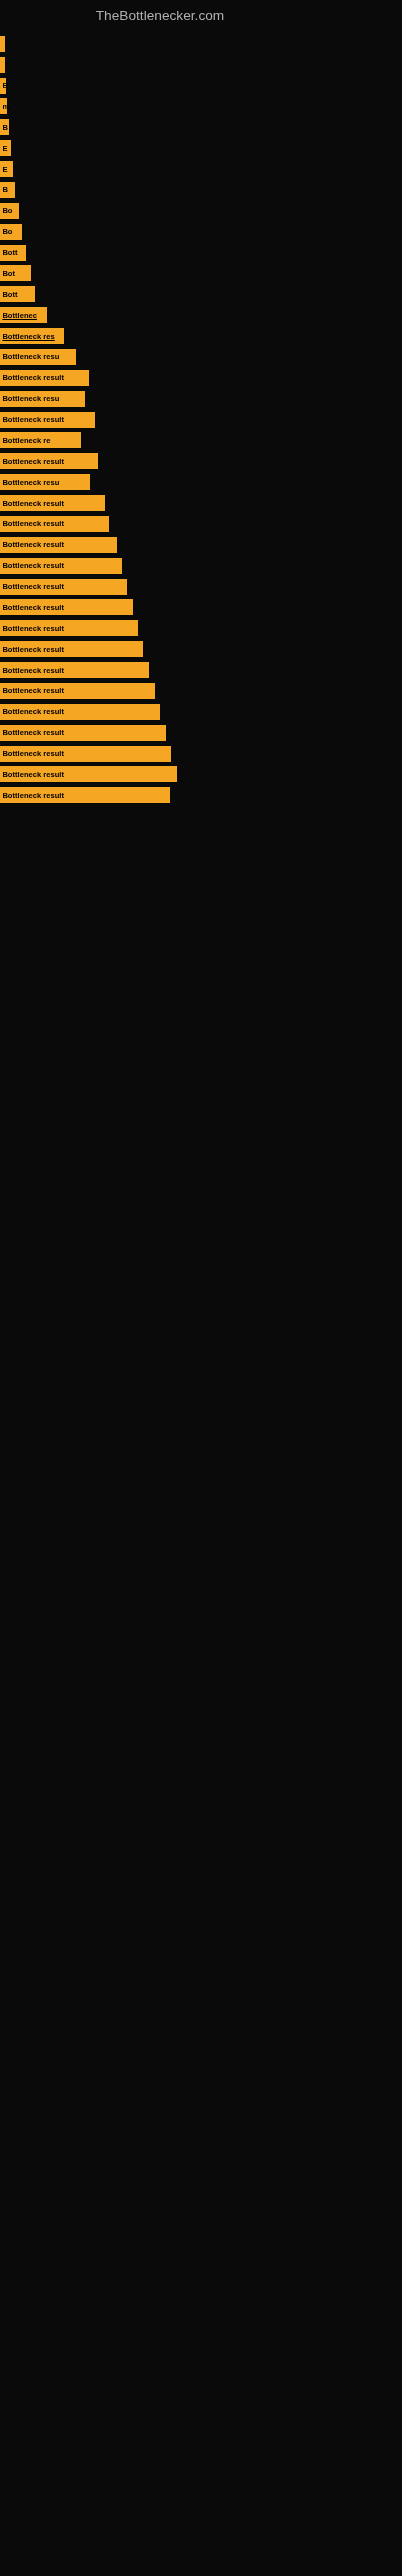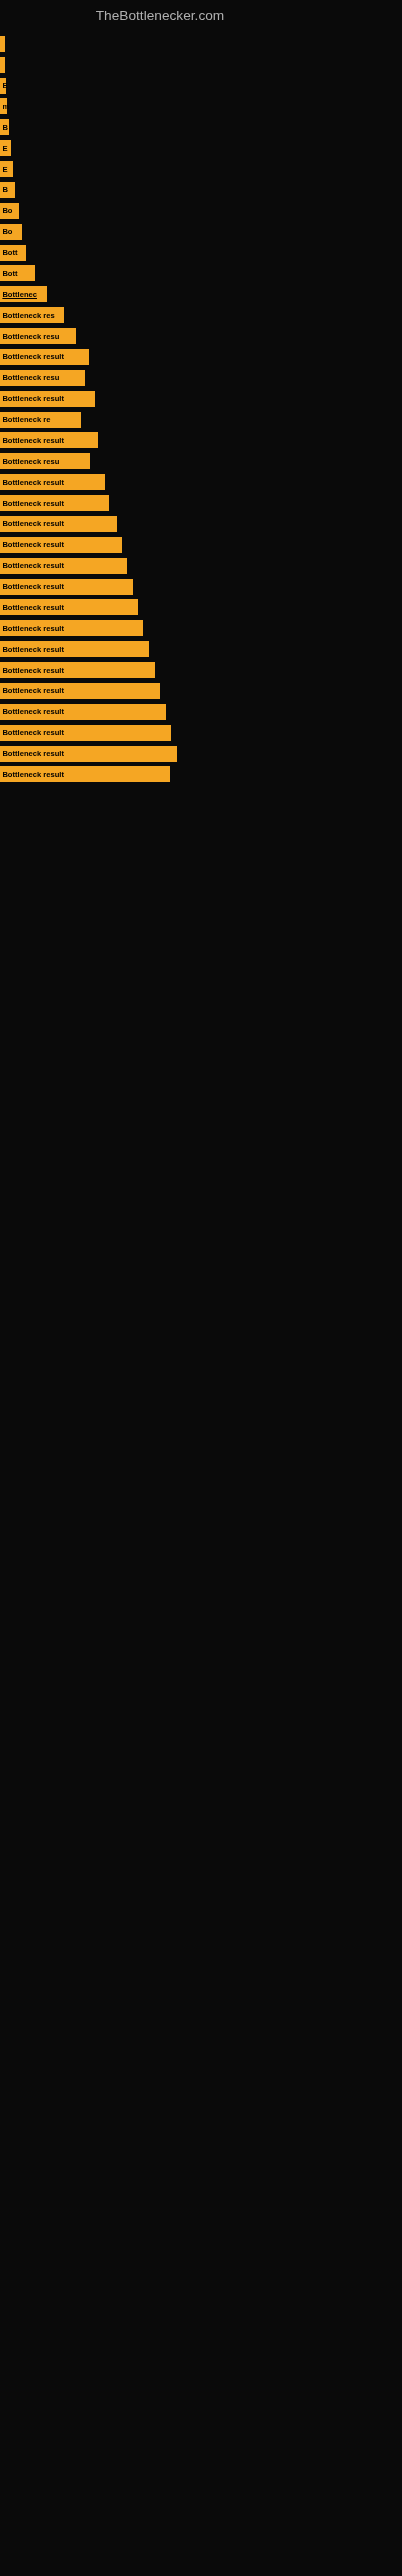--- a/index.html
+++ b/index.html
@@ -87,27 +87,30 @@
       <div class="row-item">
         <div class="orange-bar" style="width: 18.5px;">Bo</div>
       </div>
       <div class="row-item">
         <div class="orange-bar" style="width: 22px;">Bo</div>
       </div>
       <div class="row-item">
         <div class="orange-bar" style="width: 26px;">Bott</div>
       </div>
       <div class="row-item">
+        <div class="orange-bar" style="width: 31px;">Bot</div>
+      </div>
+      <div class="row-item">
         <div class="orange-bar" style="width: 35px;">Bott</div>
       </div>
       <div class="row-item">
         <div class="orange-bar" style="width: 47px; text-decoration: underline;">Bottlenec</div>
       </div>
       <div class="row-item">
-        <div class="orange-bar" style="width: 64px;">Bottleneck res</div>
+        <div class="orange-bar" style="width: 64px; text-decoration: underline;">Bottleneck res</div>
       </div>
       <div class="row-item">
         <div class="orange-bar" style="width: 76px;">Bottleneck resu</div>
       </div>
       <div class="row-item">
         <div class="orange-bar" style="width: 89px;">Bottleneck result</div>
       </div>
       <div class="row-item">
         <div class="orange-bar" style="width: 85px;">Bottleneck resu</div>
       </div>

